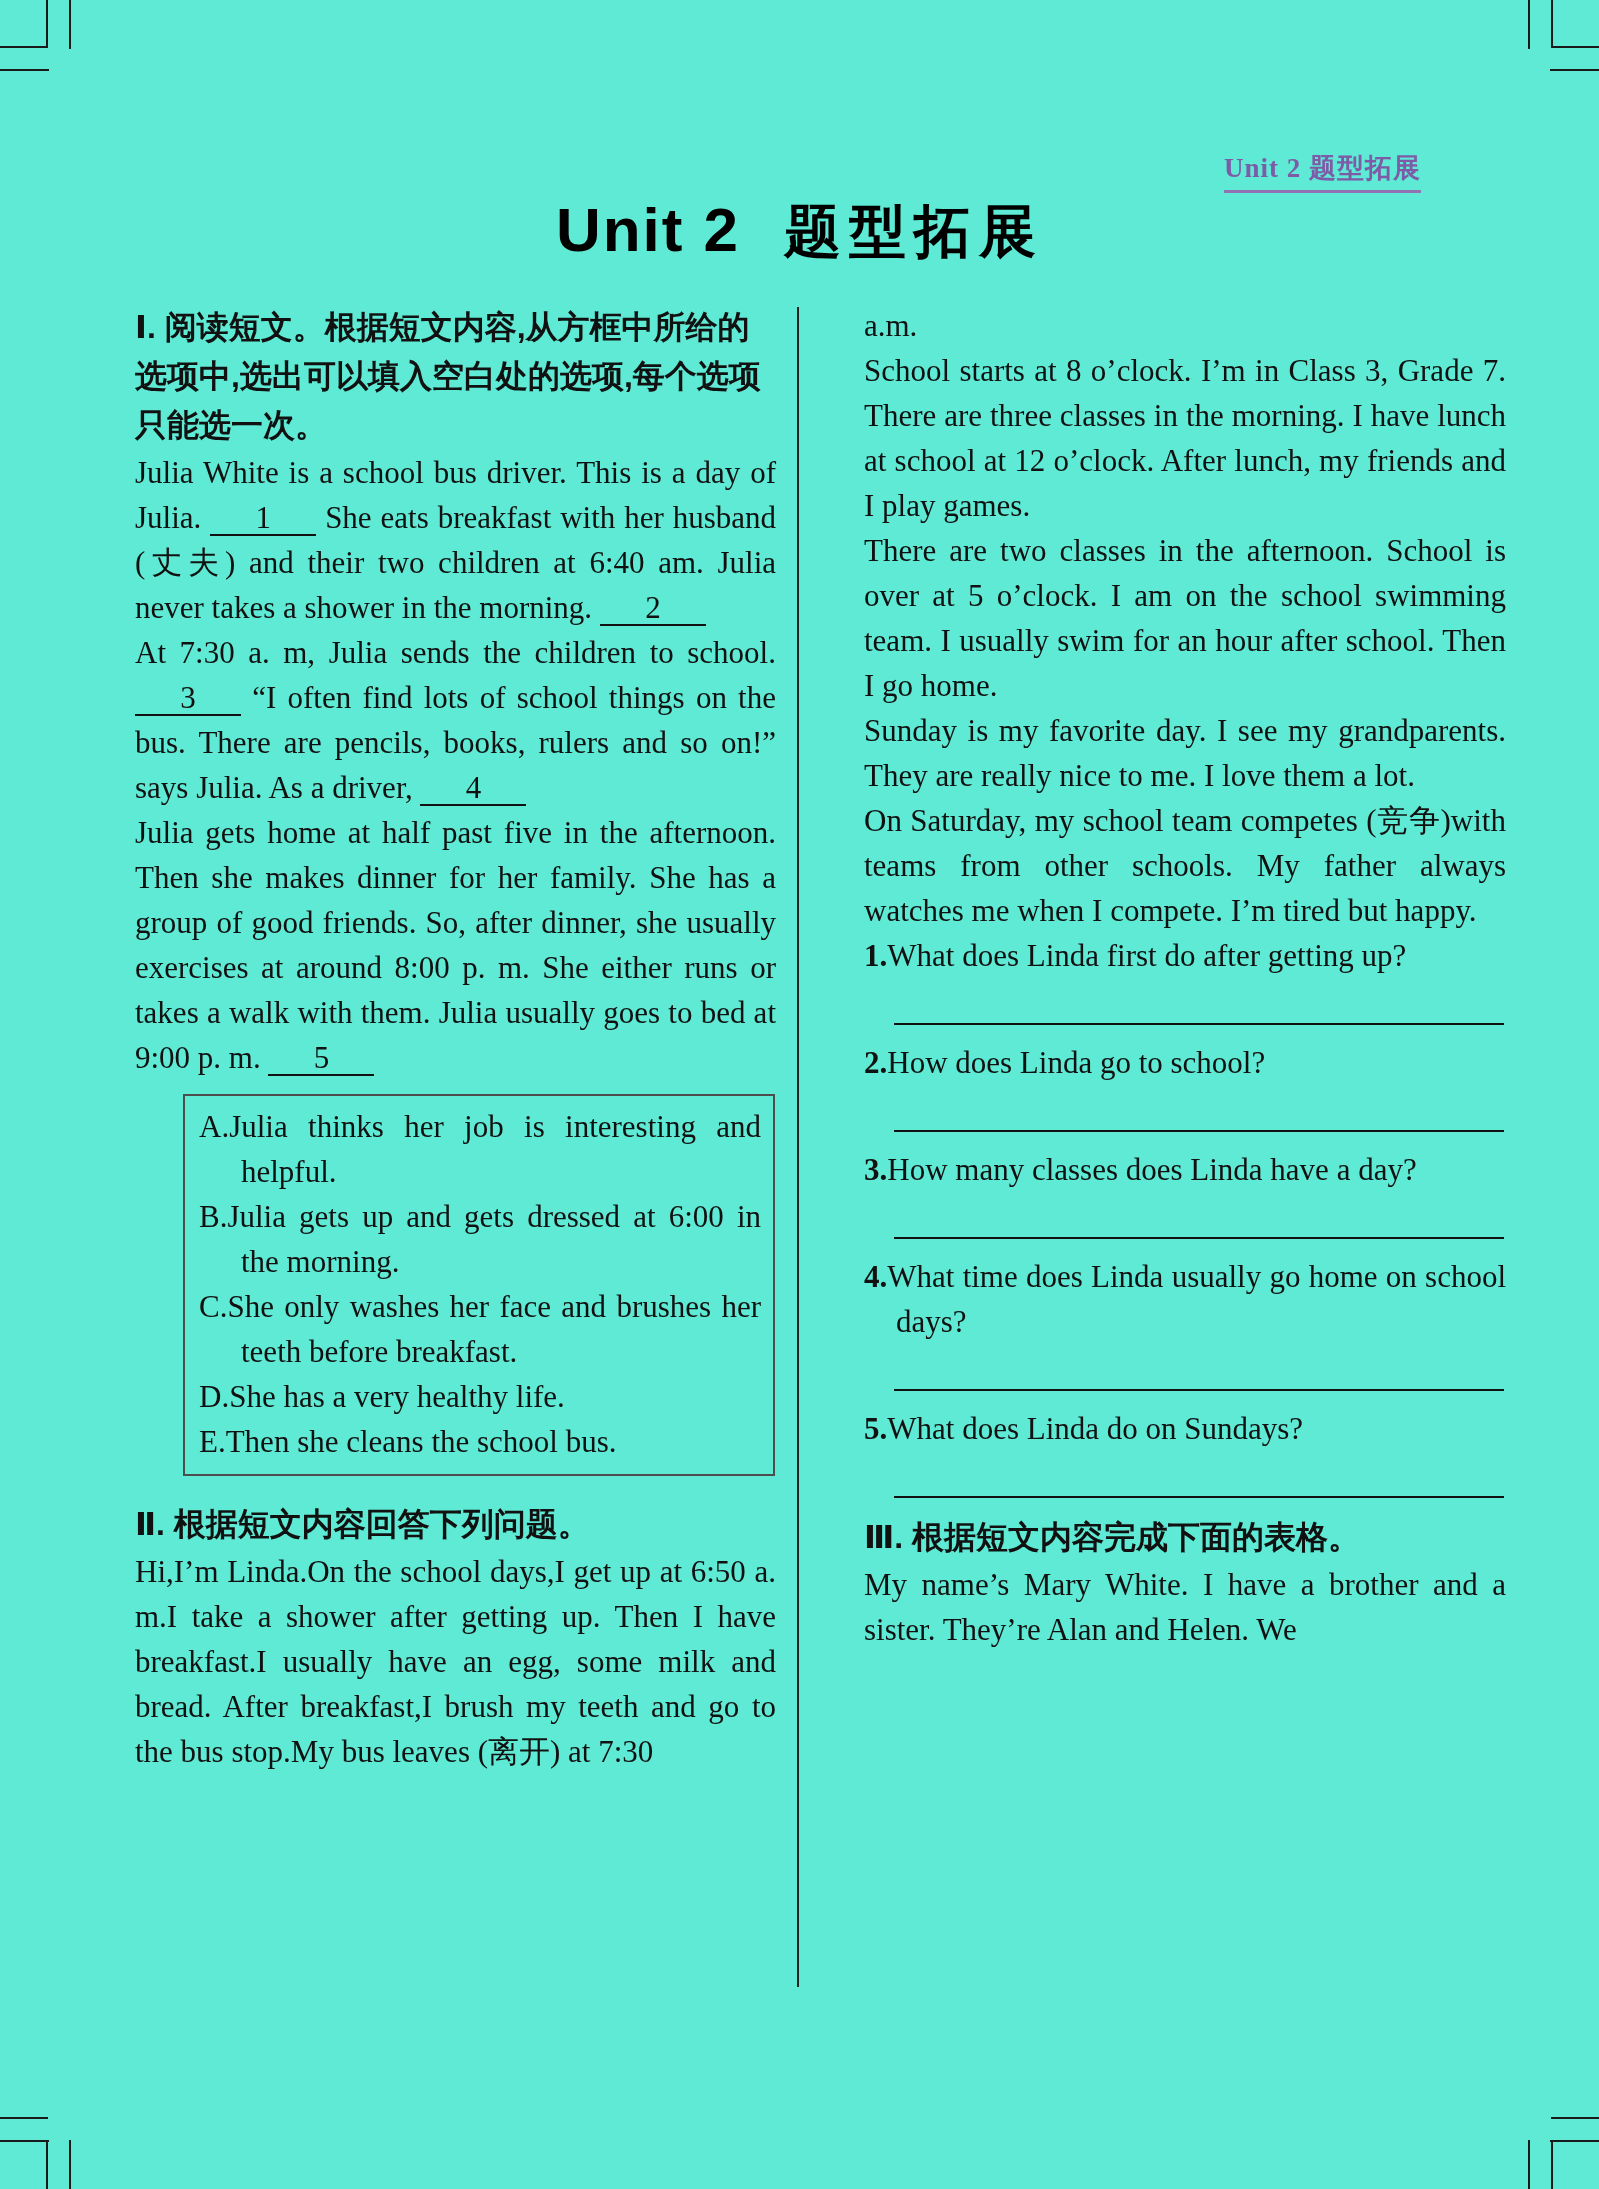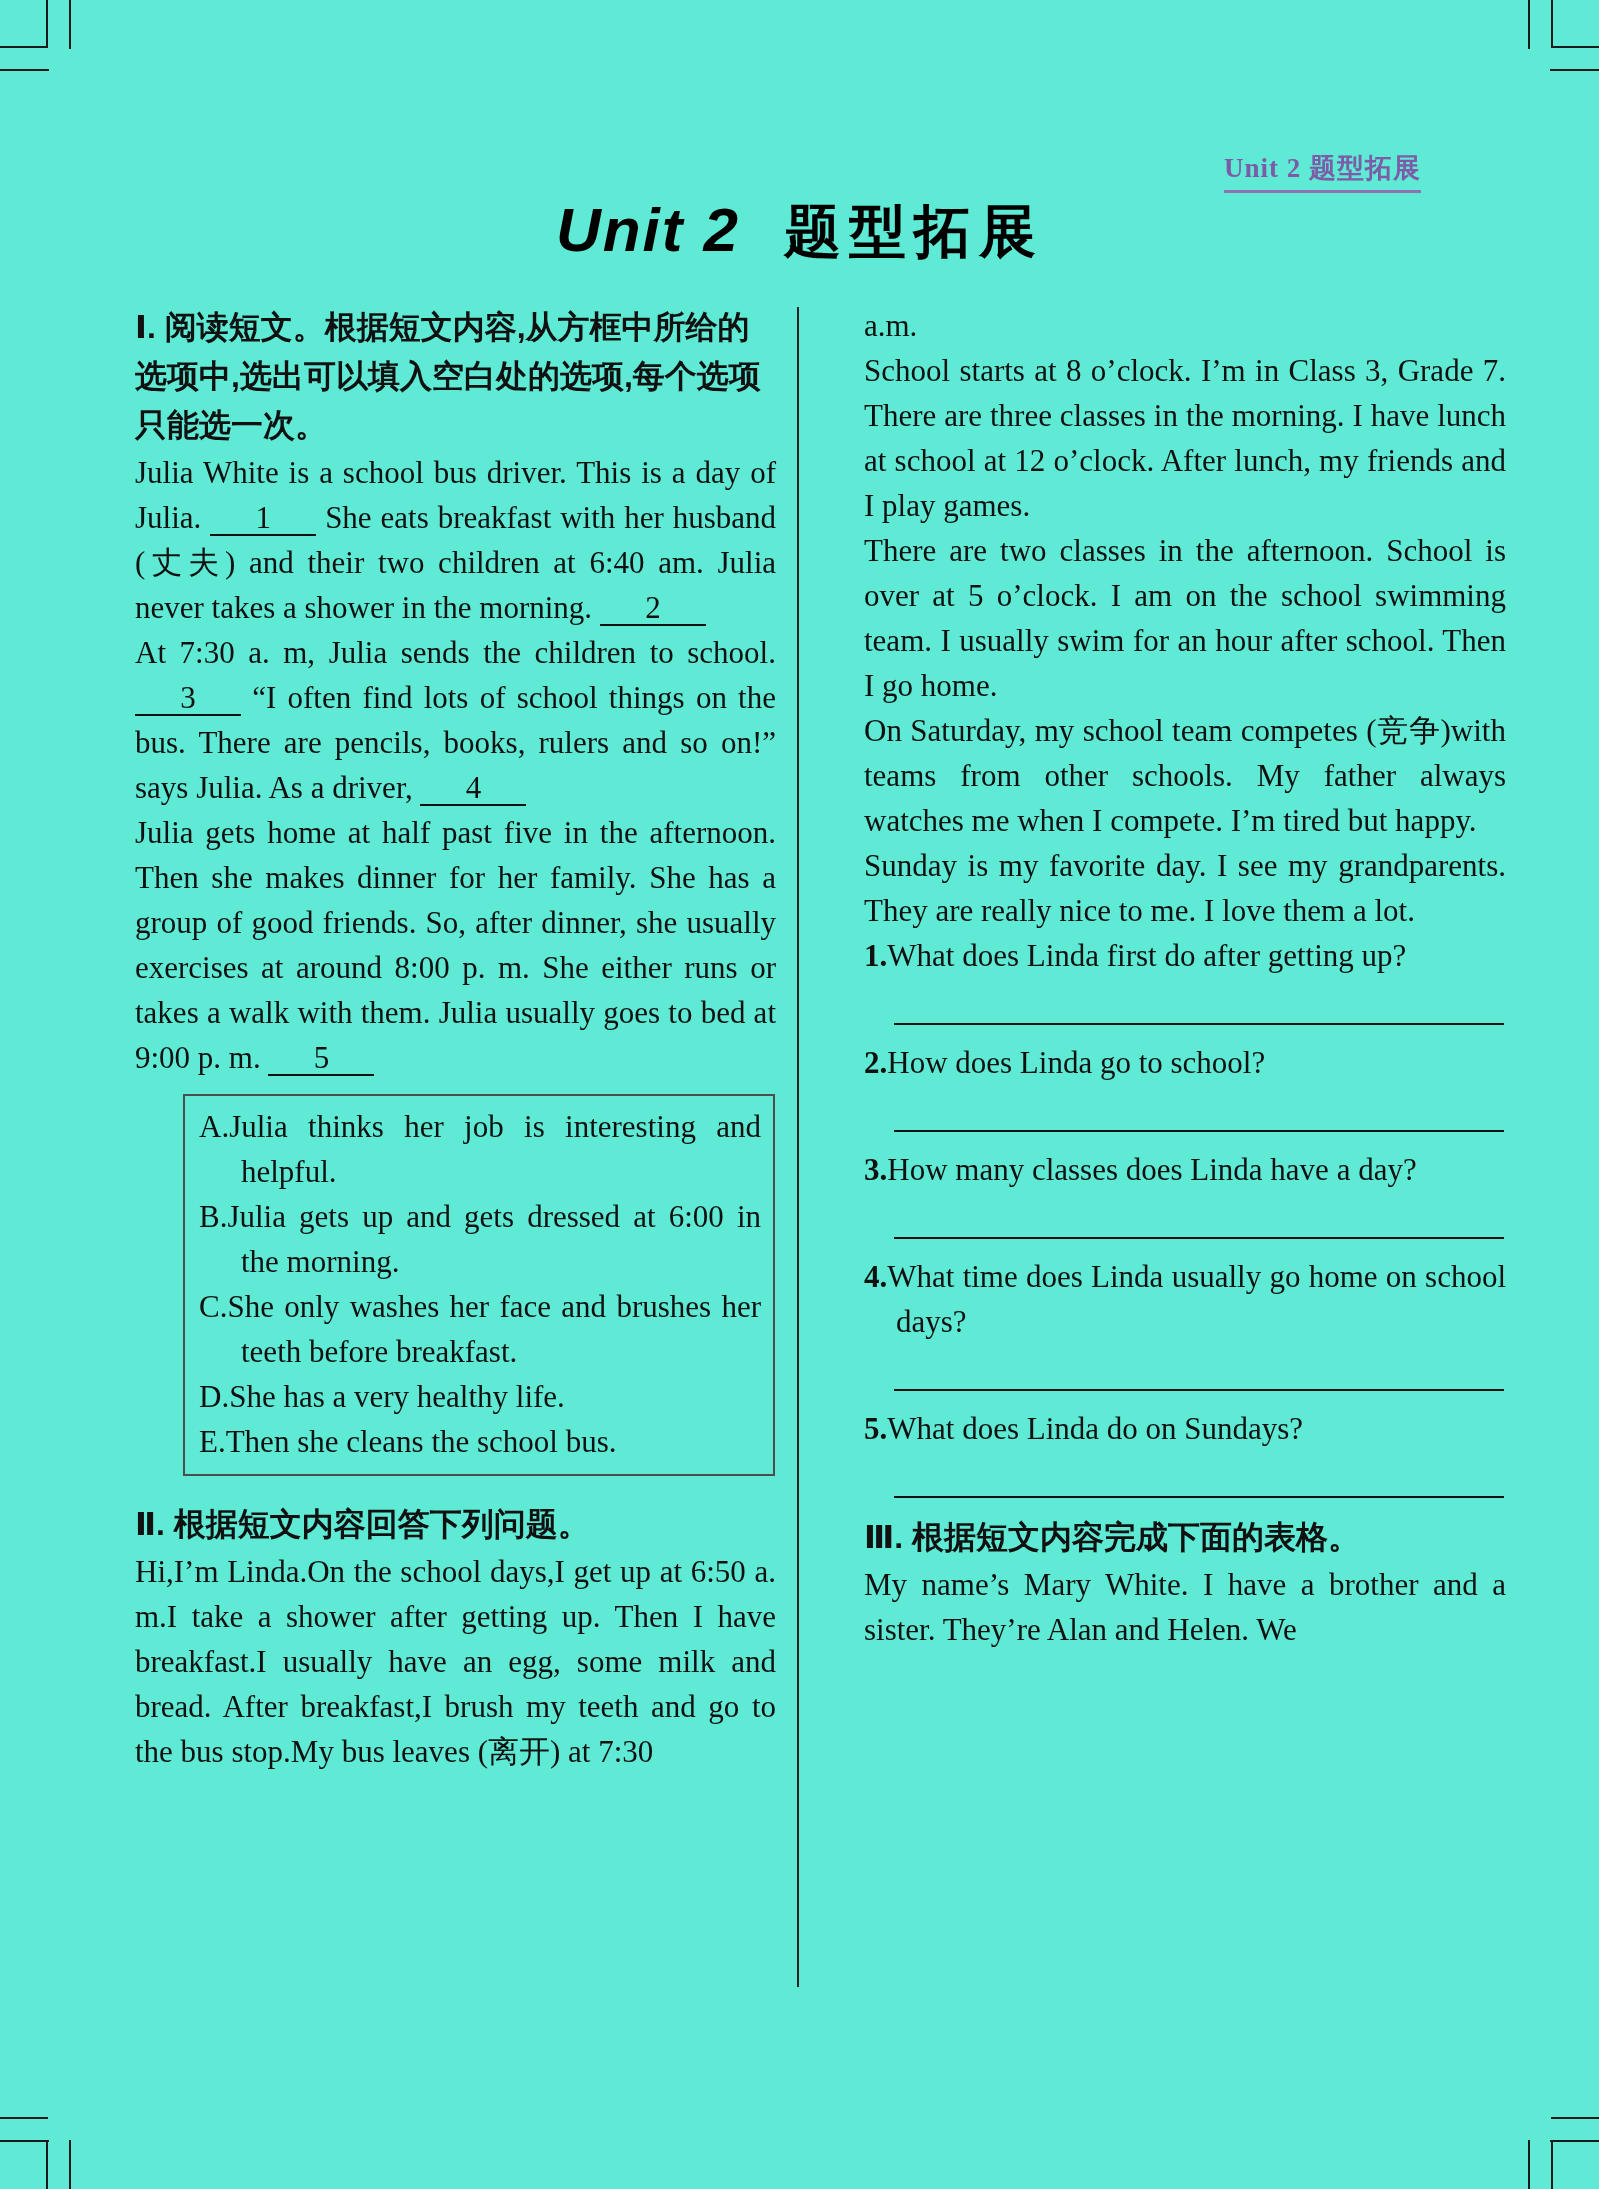--- a/index.html
+++ b/index.html
@@ -13,21 +13,21 @@
     position:absolute; top:150px; right:178px;
     font-size:27px; font-weight:bold; letter-spacing:1px;
     color:#7d5ba6; border-bottom:3px solid #9173b4; padding-bottom:4px;
     font-family:"Liberation Serif","DejaVu Serif",serif;
   }
 
   .main-title {
     position:absolute; top:194px; left:135px; width:1330px; margin:0;
     text-align:center; color:#000; font-weight:bold; white-space:nowrap;
   }
-  .title-en { font-family:"Liberation Sans","DejaVu Sans",sans-serif; font-size:62px; letter-spacing:2px;font-style:italic; }
+  .title-en { font-family:"Liberation Sans","DejaVu Sans",sans-serif; font-size:62px; letter-spacing:2px; }
   .title-cn { font-size:57px; margin-left:44px; letter-spacing:8px; font-family:"Liberation Sans","DejaVu Sans",sans-serif; }
 
   .divider { position:absolute; left:797px; top:307px; width:2px; height:1680px; background:#222; }
 
   .col { position:absolute; top:303px; font-size:31px; line-height:45px; text-align:justify; }
   .col-left  { left:135px; width:641px; }
   .col-right { left:864px; width:642px; }
 
   .cn-heading {
     margin:0; font-size:32px; font-weight:bold; line-height:49px;
@@ -106,22 +106,22 @@
     <p class="cn-heading s2">Ⅱ. 根据短文内容回答下列问题。</p>
 
     <p class="body-p">Hi,I’m Linda.On the school days,I get up at 6:50 a. m.I take a shower after getting up. Then I have breakfast.I usually have an egg, some milk and bread. After breakfast,I brush my teeth and go to the bus stop.My bus leaves (离开) at 7:30</p>
   </div>
 
   <div class="col col-right">
 
     <p class="body-p">a.m.</p>
     <p class="body-p">School starts at 8 o’clock. I’m in Class 3, Grade 7. There are three classes in the morning. I have lunch at school at 12 o’clock. After lunch, my friends and I play games.</p>
     <p class="body-p">There are two classes in the afternoon. School is over at 5 o’clock. I am on the school swimming team. I usually swim for an hour after school. Then I go home.</p>
+    <p class="body-p">Sunday is my favorite day. I see my grandparents. They are really nice to me. I love them a lot.</p>
     <p class="body-p">On Saturday, my school team competes (竞争)with teams from other schools. My father always watches me when I compete. I’m tired but happy.</p>
-    <p class="body-p">Sunday is my favorite day. I see my grandparents. They are really nice to me. I love them a lot.</p>
 
     <div class="question">
       <p class="q-text"><b class="q-num">1.</b><span>What does Linda first do after getting up?</span></p>
       <div class="answer-line"></div>
     </div>
 
     <div class="question">
       <p class="q-text"><b class="q-num">2.</b><span>How does Linda go to school?</span></p>
       <div class="answer-line"></div>
     </div>

